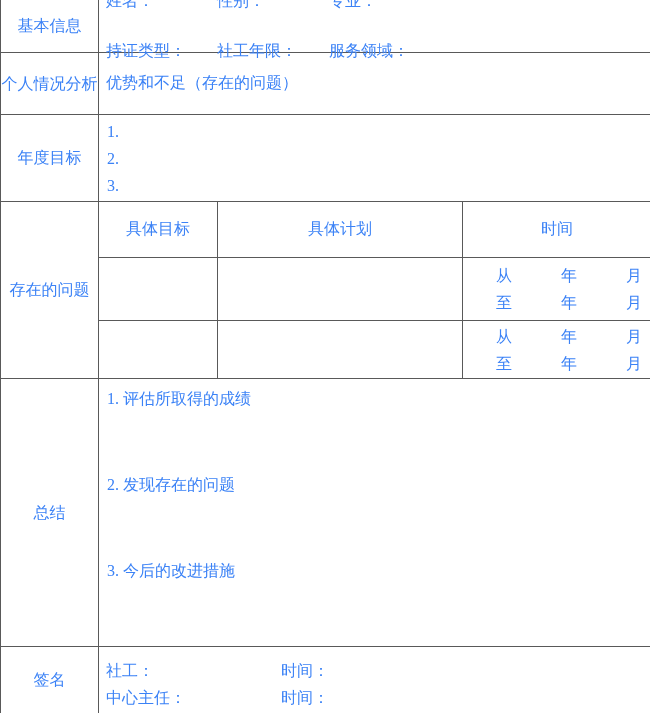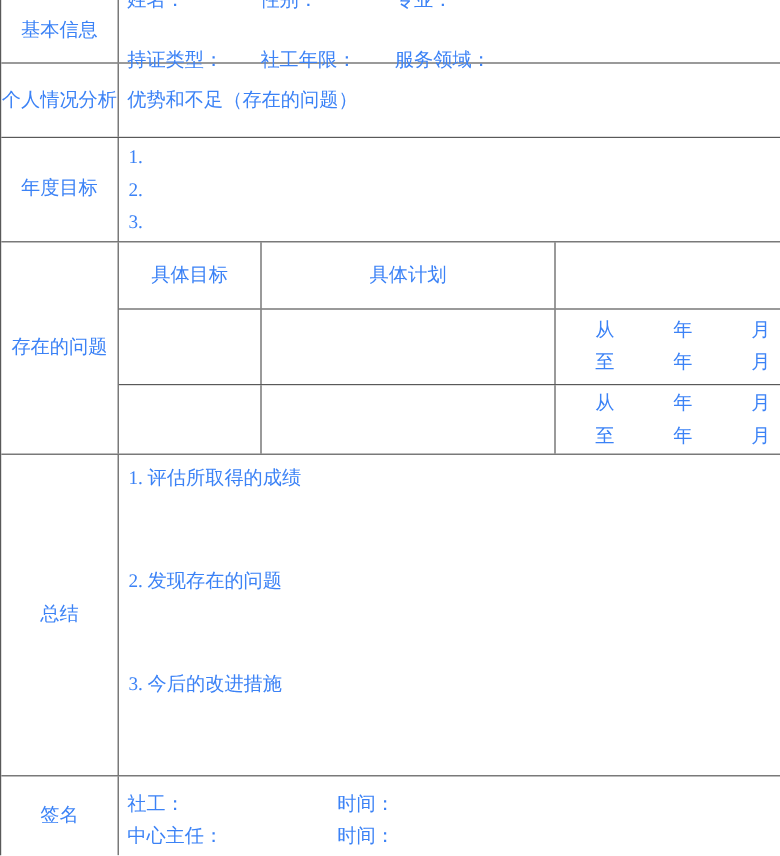--- a/index.html
+++ b/index.html
@@ -125,20 +125,21 @@
   </div>
 
   <div class="row r4">
     <div class="label-cell">存在的问题</div>
     <div class="content-cell">
       <div class="plan-grid">
 
         <div class="plan-header">
           <div class="col-goal hcell">具体目标</div>
           <div class="col-plan hcell">具体计划</div>
+          <div class="col-time hcell">时间</div>
         </div>
 
         <div class="plan-row1">
           <div class="col-goal"></div>
           <div class="col-plan"></div>
           <div class="col-time">
             <div class="time-cell">
               <div class="time-line">
                 <span>从</span>
                 <span>年</span>

